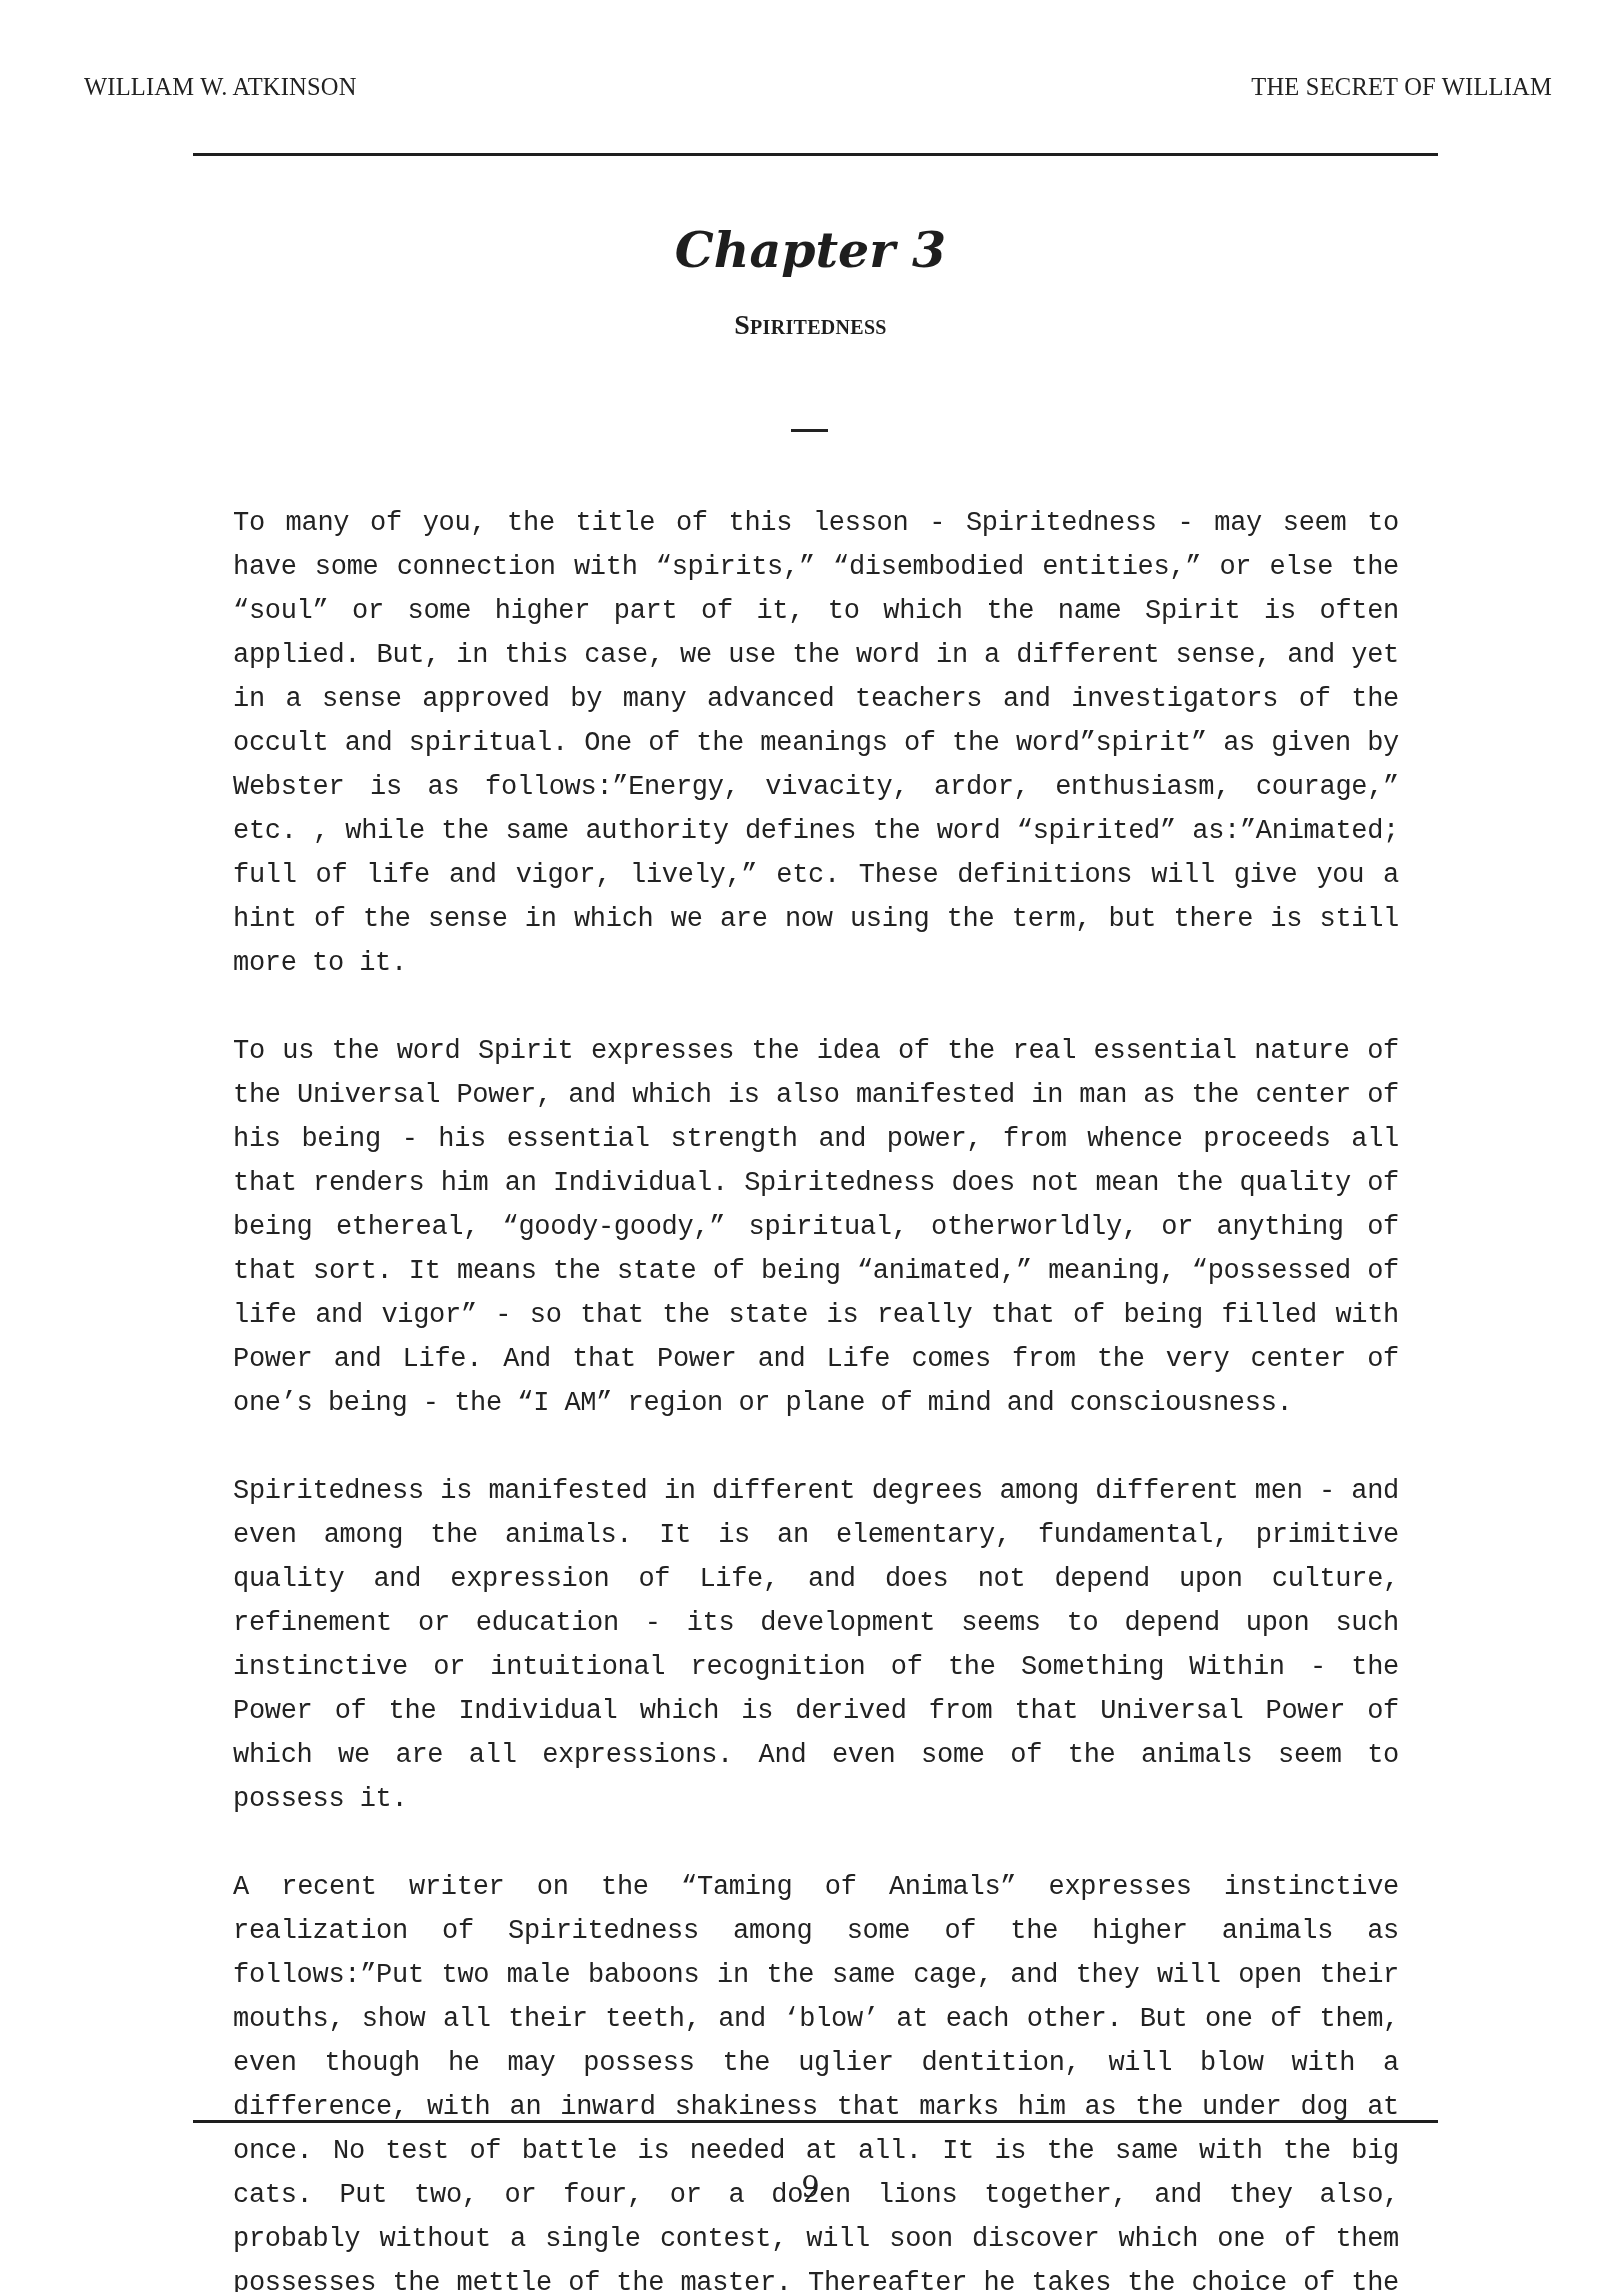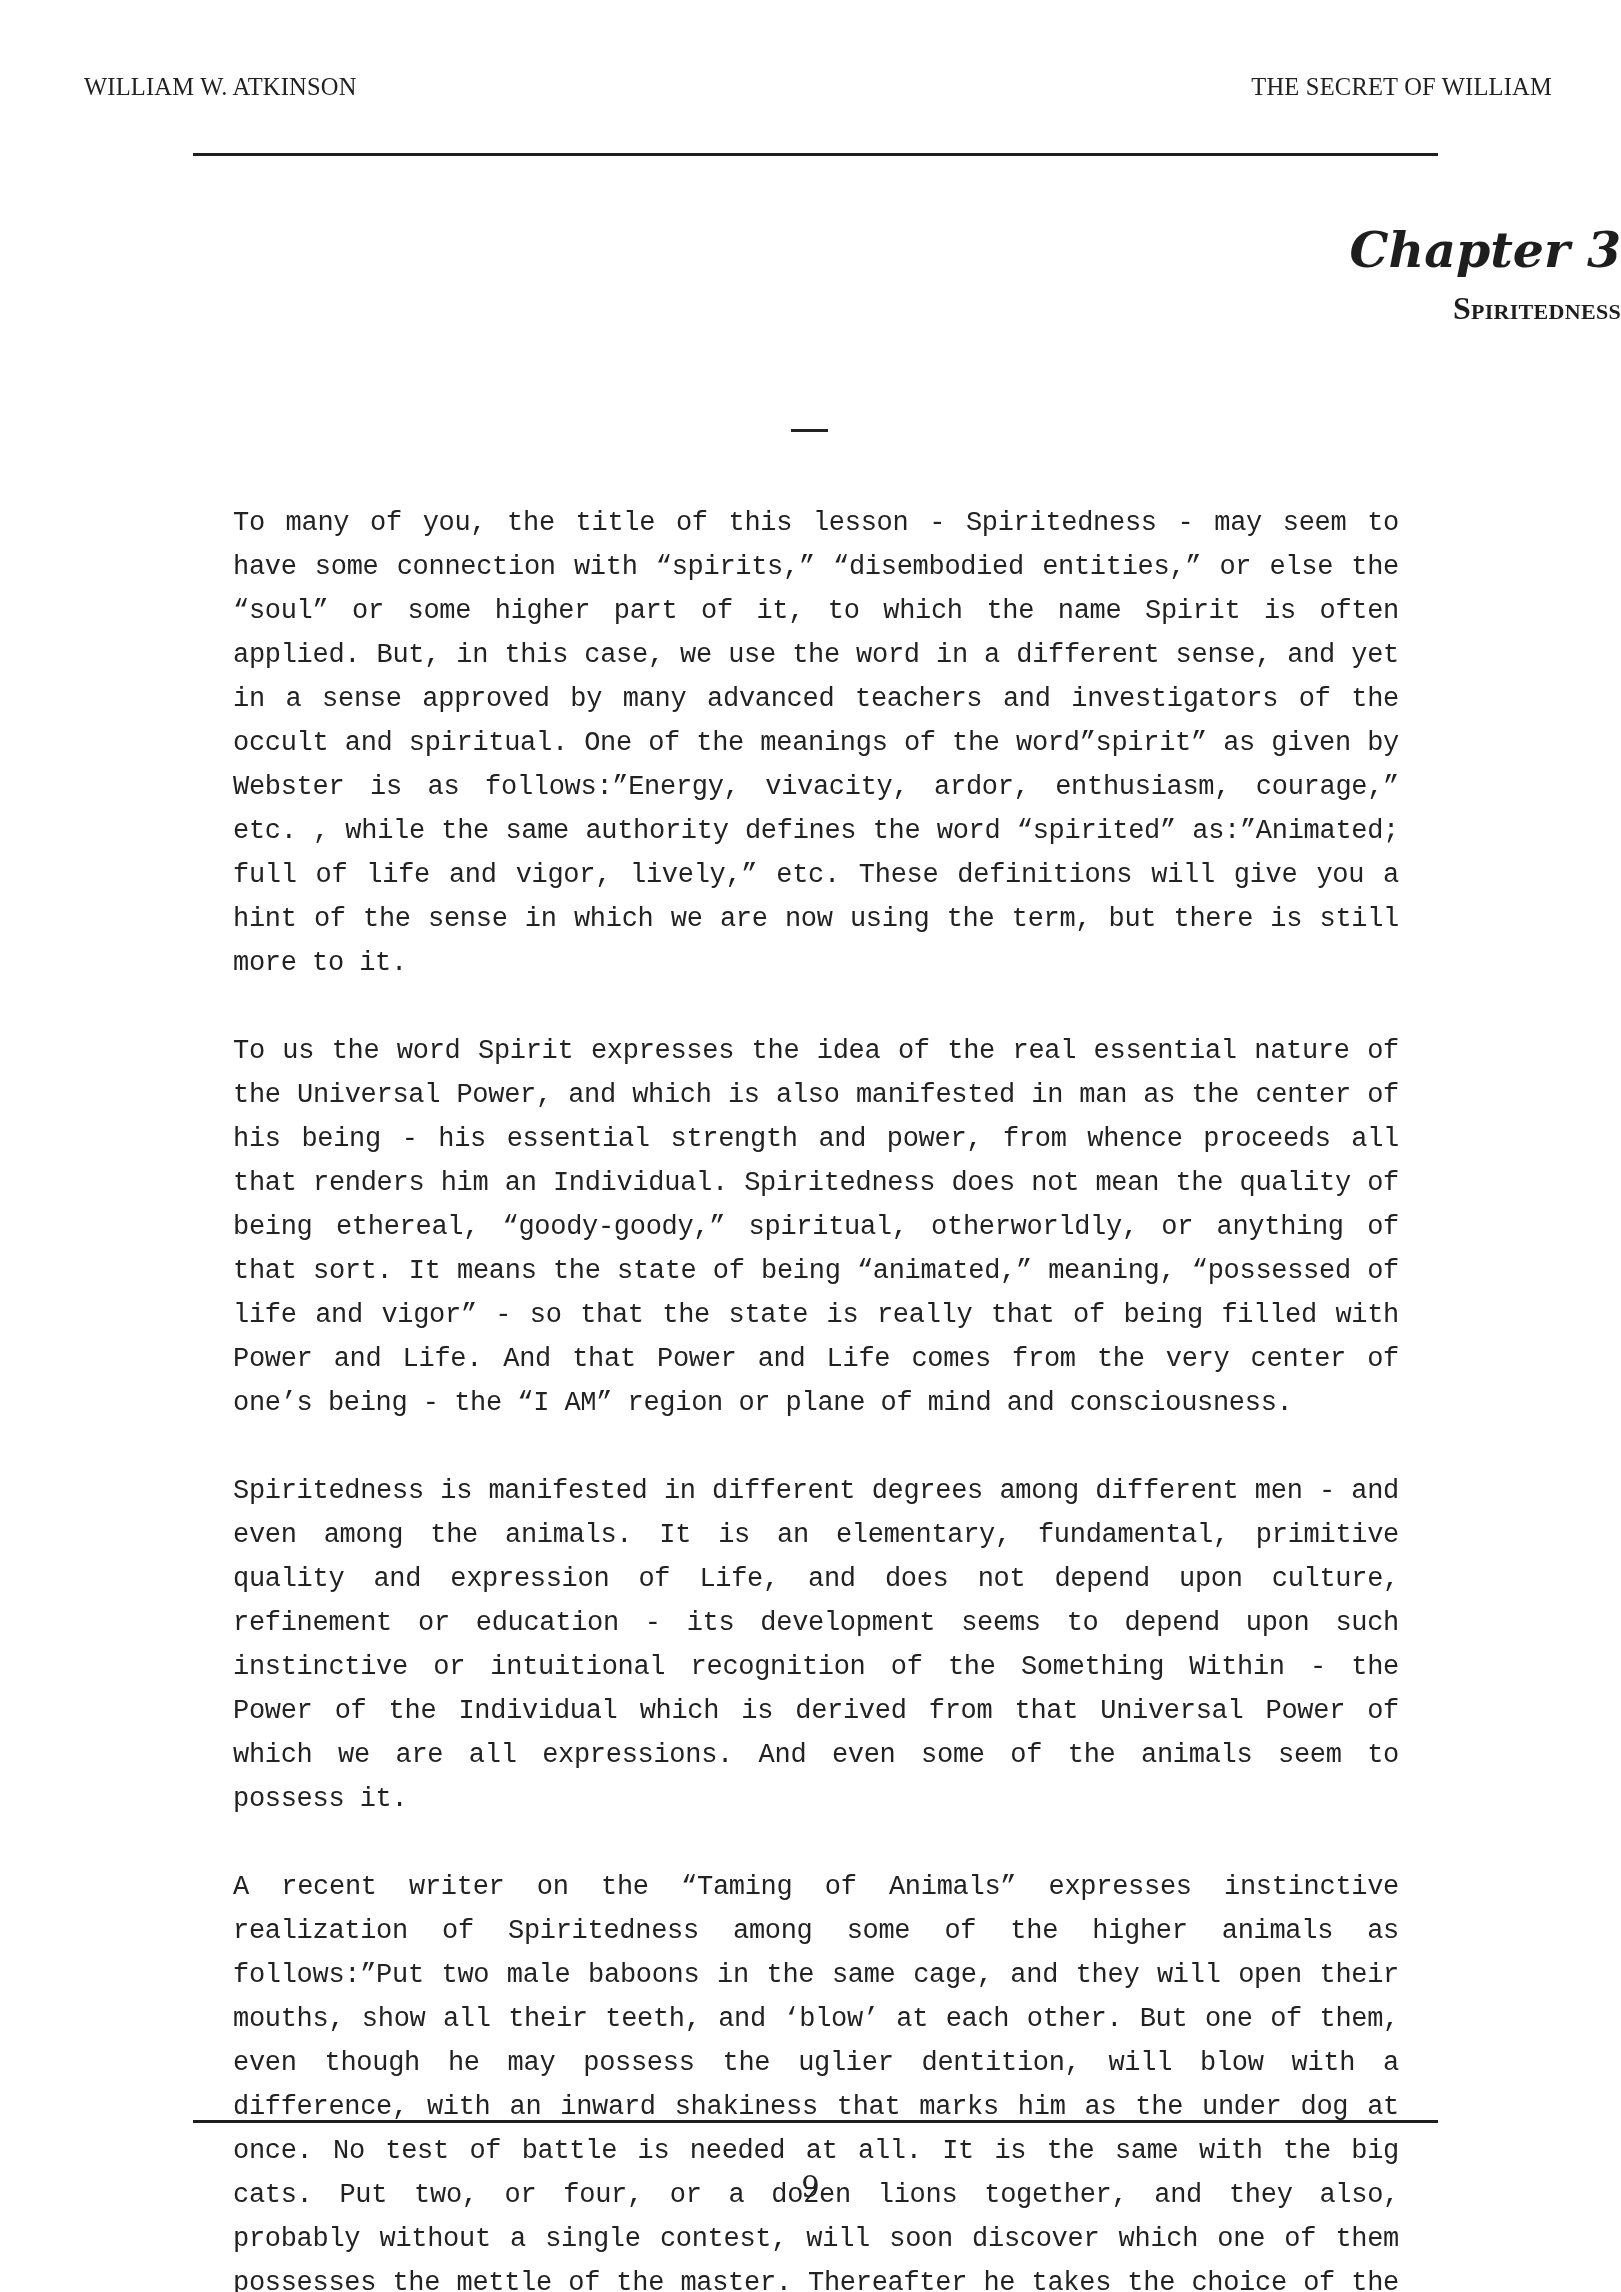--- a/index.html
+++ b/index.html
@@ -34,38 +34,38 @@
       background: #1e1e1e;
     }
     .rule.top { top: 153px; }
     .rule.bottom { top: 2120px; }
 
     .chapter-block {
       position: absolute;
       top: 218px;
       left: 0;
       width: 1621px;
-      text-align: right;
+      text-align: center;
     }
     .chapter-title {
       font-family: "DejaVu Serif", "Liberation Serif", serif;
       font-weight: bold;
       font-style: italic;
       font-size: 49px;
       line-height: 65px;
       color: #1e1e1e;
       margin: 0;
     }
     .chapter-subtitle {
       font-family: "Liberation Serif", "DejaVu Serif", serif;
       font-variant: small-caps;
-      font-size: 32px;
+      font-size: 28px;
       line-height: 51px;
       color: #1e1e1e;
-      margin: 0;
+      margin: 16px;
       letter-spacing: 0.3px;
     }
     .chapter-dash {
       position: absolute;
       top: 429px;
       left: 791px;
       width: 37px;
       height: 2.9px;
       background: #222;
     }

